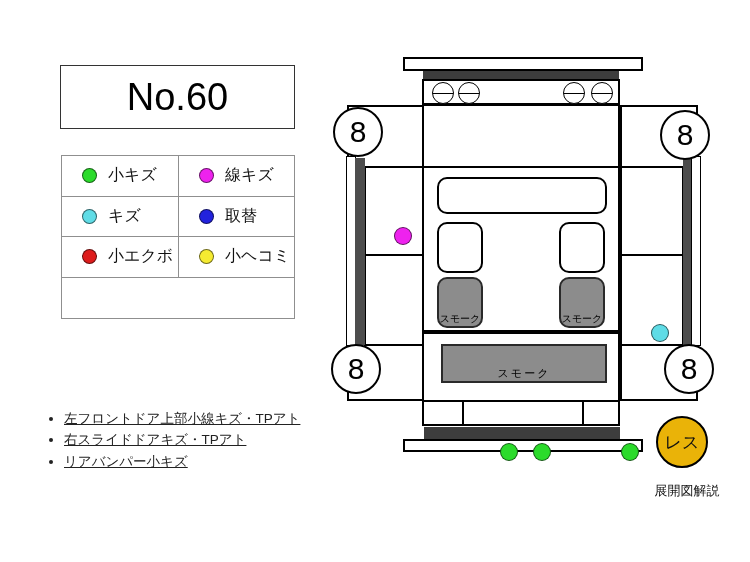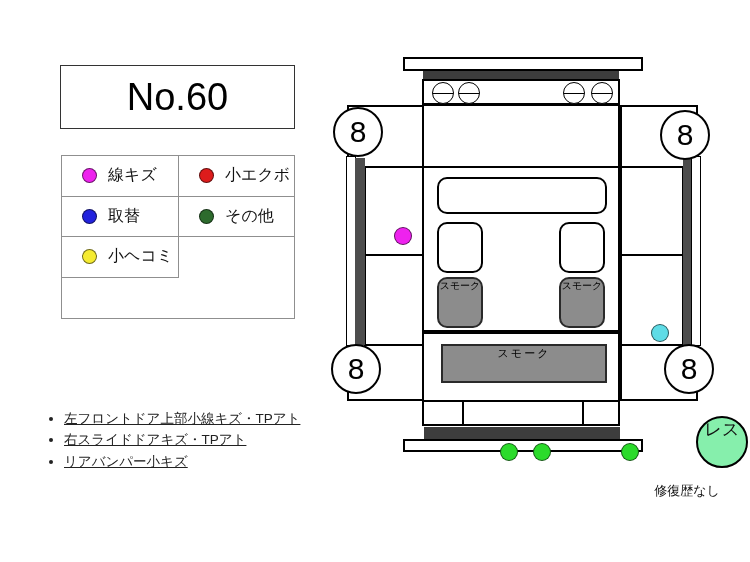--- a/index.html
+++ b/index.html
@@ -26,66 +26,70 @@
   .notes{position:absolute;left:42px;top:411px;width:300px;font-size:13.5px;color:#222;}
   .notes ul{margin:0;padding-left:22px;text-decoration:underline;}
   .notes li{margin-bottom:4.5px;line-height:1.25;}
 
   
   .part{position:absolute;background:#fff;border:2px solid #000;box-sizing:border-box;}
   .round{border-radius:10px;}
   .darkstrip{position:absolute;background:#3d3d3d;}
   .sidestrip{position:absolute;background:#4d4d4d;}
   .whitestrip{position:absolute;background:#fff;border:1.5px solid #000;box-sizing:border-box;}
-  .smoke{background:#8c8c8c;border:2px solid #2a2a2a;display:flex;align-items:flex-start;
+  .smoke{background:#8c8c8c;border:2px solid #2a2a2a;display:flex;align-items:flex-end;
          justify-content:center;color:#000;}
   .smoke.small{font-size:10px;}
   .smoke.wide{font-size:11px;letter-spacing:2px;}
   .hl{position:absolute;width:22px;height:22px;border:1.5px solid #000;border-radius:50%;
       box-sizing:border-box;background:#fff;}
   .hl::after{content:"";position:absolute;left:0;right:0;top:50%;border-top:1.5px solid #000;}
   .vline{position:absolute;top:0;bottom:0;width:0;border-left:2px solid #000;}
   .divider{position:absolute;left:-2px;right:-2px;border-top:2px solid #000;}
   .tire-badge{position:absolute;width:50px;height:50px;background:#fff;border:2.5px solid #000;
               border-radius:50%;box-sizing:border-box;display:flex;align-items:center;
               justify-content:center;font-size:30px;color:#000;z-index:5;}
-  .spare-badge{position:absolute;left:696px;top:416px;width:52px;height:52px;background:#86efac;
+  .spare-badge{position:absolute;left:656px;top:416px;width:52px;height:52px;background:#eab308;
                border:2.5px solid #000;border-radius:50%;box-sizing:border-box;display:flex;
-               align-items:flex-start;justify-content:center;font-size:17px;z-index:5;}
+               align-items:center;justify-content:center;font-size:17px;z-index:5;}
   .spare-caption{position:absolute;left:634px;top:482px;width:106px;text-align:center;
                  font-size:13px;color:#111;}
   .damage-dot{position:absolute;width:18px;height:18px;border-radius:50%;
               border:1px solid rgba(0,0,0,.6);box-sizing:border-box;z-index:6;}
   .z0{z-index:0}.z1{z-index:1}.z2{z-index:2}
 </style>
 </head>
 <body>
 
 <div class="canvas">
 
   <div class="no-box">
     <span>No.60</span>
   </div>
 
   <div class="legend">
     <div class="cell">
+      <span class="dot" style="background-color: rgb(43, 219, 43);"></span>
+      <span>小キズ</span>
+    </div>
+    <div class="cell">
       <span class="dot" style="background-color: rgb(238, 34, 238);"></span>
       <span>線キズ</span>
     </div>
     <div class="cell">
-      <span class="dot" style="background-color: rgb(221, 28, 28);"></span>
-      <span>小エクボ</span>
+      <span class="dot" style="background-color: rgb(95, 220, 230);"></span>
+      <span>キズ</span>
     </div>
     <div class="cell">
       <span class="dot" style="background-color: rgb(34, 34, 221);"></span>
       <span>取替</span>
     </div>
     <div class="cell">
-      <span class="dot" style="background-color: rgb(45, 107, 45);"></span>
-      <span>その他</span>
+      <span class="dot" style="background-color: rgb(221, 28, 28);"></span>
+      <span>小エクボ</span>
     </div>
     <div class="cell">
       <span class="dot" style="background-color: rgb(245, 235, 49);"></span>
       <span>小ヘコミ</span>
     </div>
   </div>
 
 
   <div class="notes">
     <ul>
@@ -147,21 +151,21 @@
     <div class="part z2" style="left:403px;top:439px;width:240px;height:13px;"></div>
 
     <div class="tire-badge" style="left:333px;top:107px;">8</div>
     <div class="tire-badge" style="left:660px;top:110px;">8</div>
     <div class="tire-badge" style="left:331px;top:344px;">8</div>
     <div class="tire-badge" style="left:664px;top:344px;">8</div>
 
     <div class="spare-badge">
       <span>レス</span>
     </div>
-    <div class="spare-caption">修復歴なし</div>
+    <div class="spare-caption">展開図解説</div>
 
     <div>
         <div class="damage-dot" title="線キズ" style="left: 394px; top: 227px; background-color: rgb(238, 34, 238);"></div>
         <div class="damage-dot" title="キズ" style="left: 651px; top: 324px; background-color: rgb(95, 220, 230);"></div>
         <div class="damage-dot" title="小キズ" style="left: 500px; top: 443px; background-color: rgb(43, 219, 43);"></div>
         <div class="damage-dot" title="小キズ" style="left: 533px; top: 443px; background-color: rgb(43, 219, 43);"></div>
         <div class="damage-dot" title="小キズ" style="left: 621px; top: 443px; background-color: rgb(43, 219, 43);"></div>
       </div>
   </div>
 </div>

